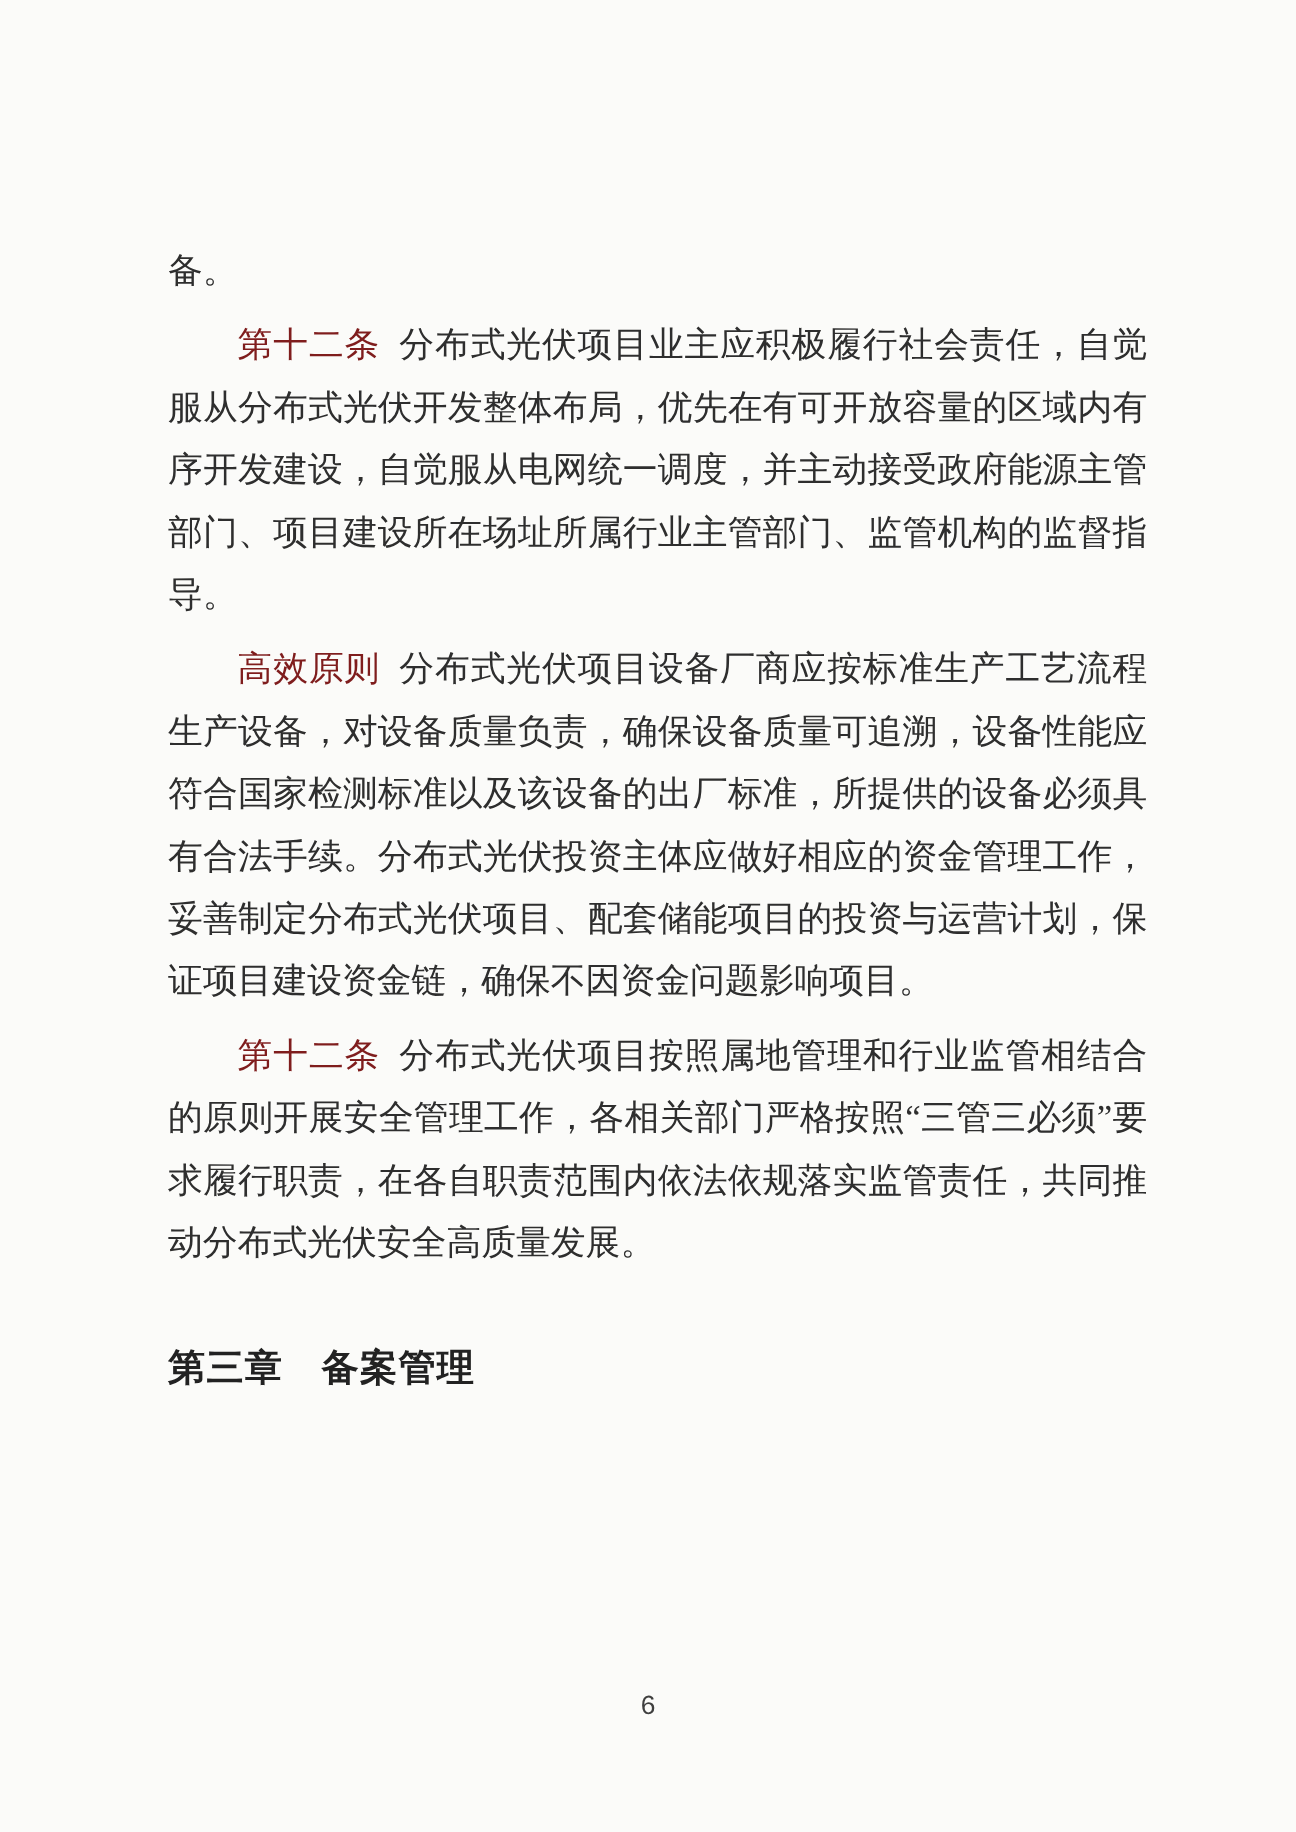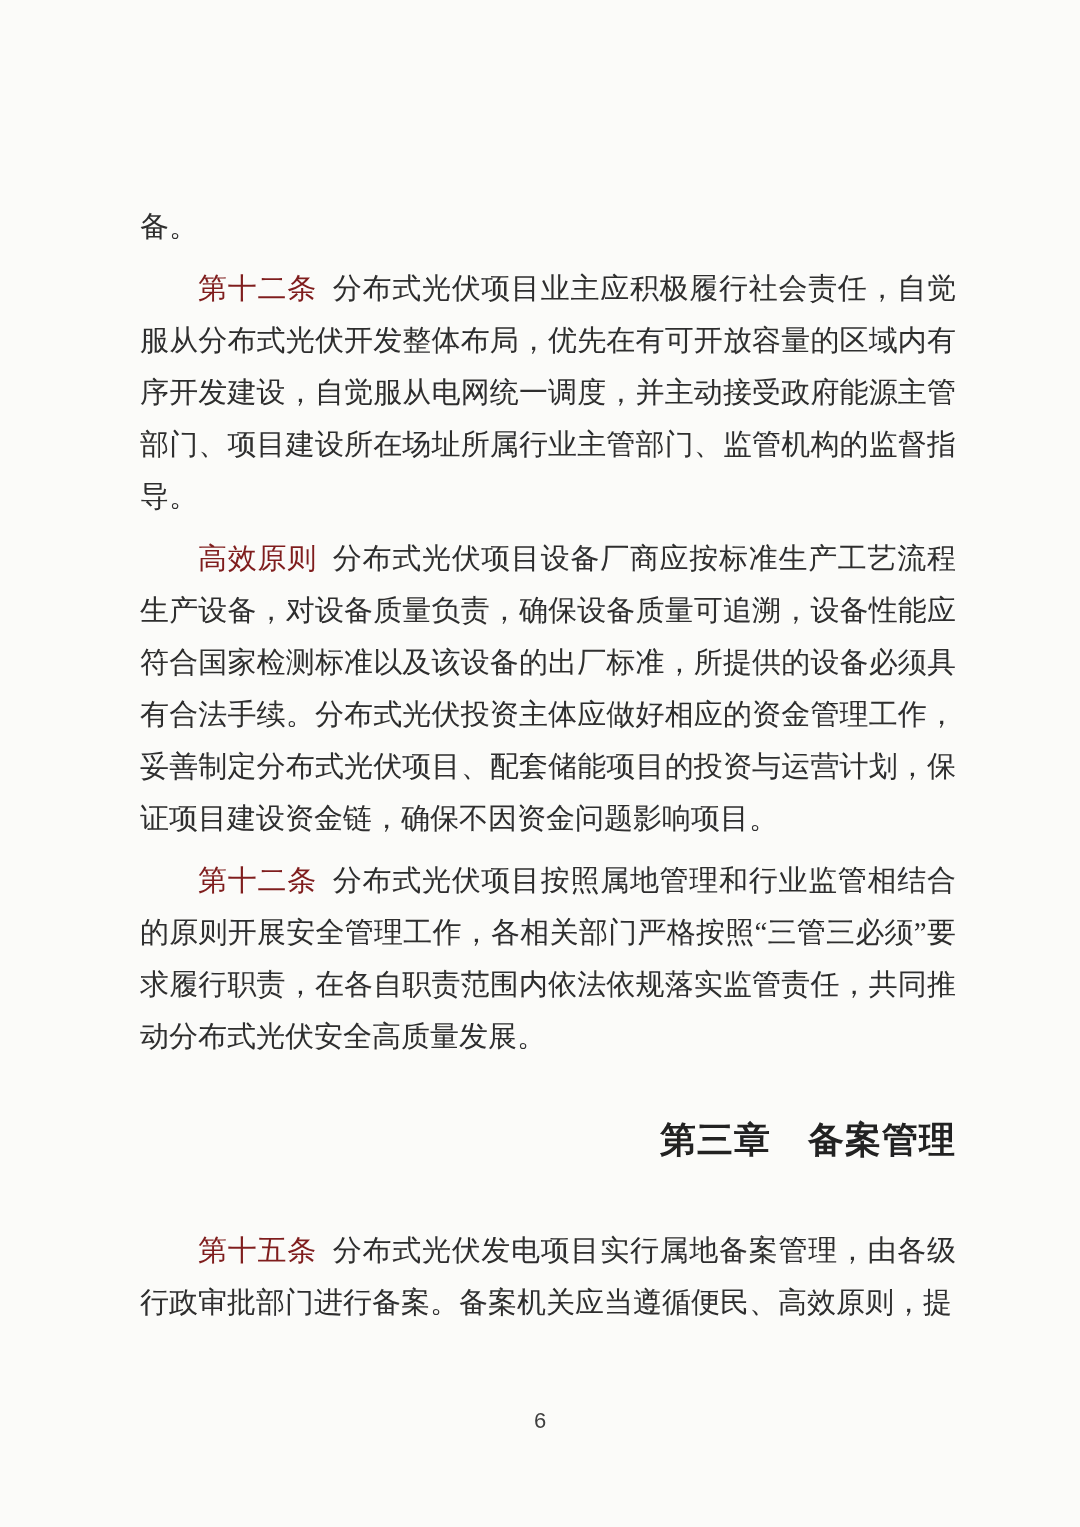--- a/index.html
+++ b/index.html
@@ -36,23 +36,23 @@
   }
   .article-label {
     font-weight: normal;
     margin-right: 0.55em;
     color: #7f1d1d;
   }
   .chapter-heading {
     margin: 52px 0 58px 0;
     font-family: "Liberation Sans", "DejaVu Sans", sans-serif;
     font-weight: bold;
-    font-size: 36px;
+    font-size: 31px;
     line-height: 52px;
-    text-align: right;
+    text-align: left;
     text-indent: 0;
     color: #222222;
     letter-spacing: 1px;
   }
   .page-footer {
     position: absolute;
     top: 1408px;
     left: 0;
     width: 100%;
     text-align: center;
@@ -74,21 +74,20 @@
     <p class="para continuation"><span>备。</span></p>
 
     <p class="para"><span class="article-label">第十二条</span><span>分布式光伏项目业主应积极履行社会责任，自觉服从分布式光伏开发整体布局，优先在有可开放容量的区域内有序开发建设，自觉服从电网统一调度，并主动接受政府能源主管部门、项目建设所在场址所属行业主管部门、监管机构的监督指导。</span></p>
 
     <p class="para"><span class="article-label">高效原则</span><span>分布式光伏项目设备厂商应按标准生产工艺流程生产设备，对设备质量负责，确保设备质量可追溯，设备性能应符合国家检测标准以及该设备的出厂标准，所提供的设备必须具有合法手续。分布式光伏投资主体应做好相应的资金管理工作，妥善制定分布式光伏项目、配套储能项目的投资与运营计划，保证项目建设资金链，确保不因资金问题影响项目。</span></p>
 
     <p class="para"><span class="article-label">第十二条</span><span>分布式光伏项目按照属地管理和行业监管相结合的原则开展安全管理工作，各相关部门严格按照“三管三必须”要求履行职责，在各自职责范围内依法依规落实监管责任，共同推动分布式光伏安全高质量发展。</span></p>
 
     <h2 class="chapter-heading">第三章　备案管理</h2>
 
-    <p class="para"><span class="article-label">第十五条</span><span>分布式光伏发电项目实行属地备案管理，由各级行政审批部门进行备案。备案机关应当遵循便民、高效原则，提</span></p>
 
   </div>
 
   <div class="page-footer">
     <span class="page-number">6</span>
   </div>
 
 </div>
 
 </body></html>

